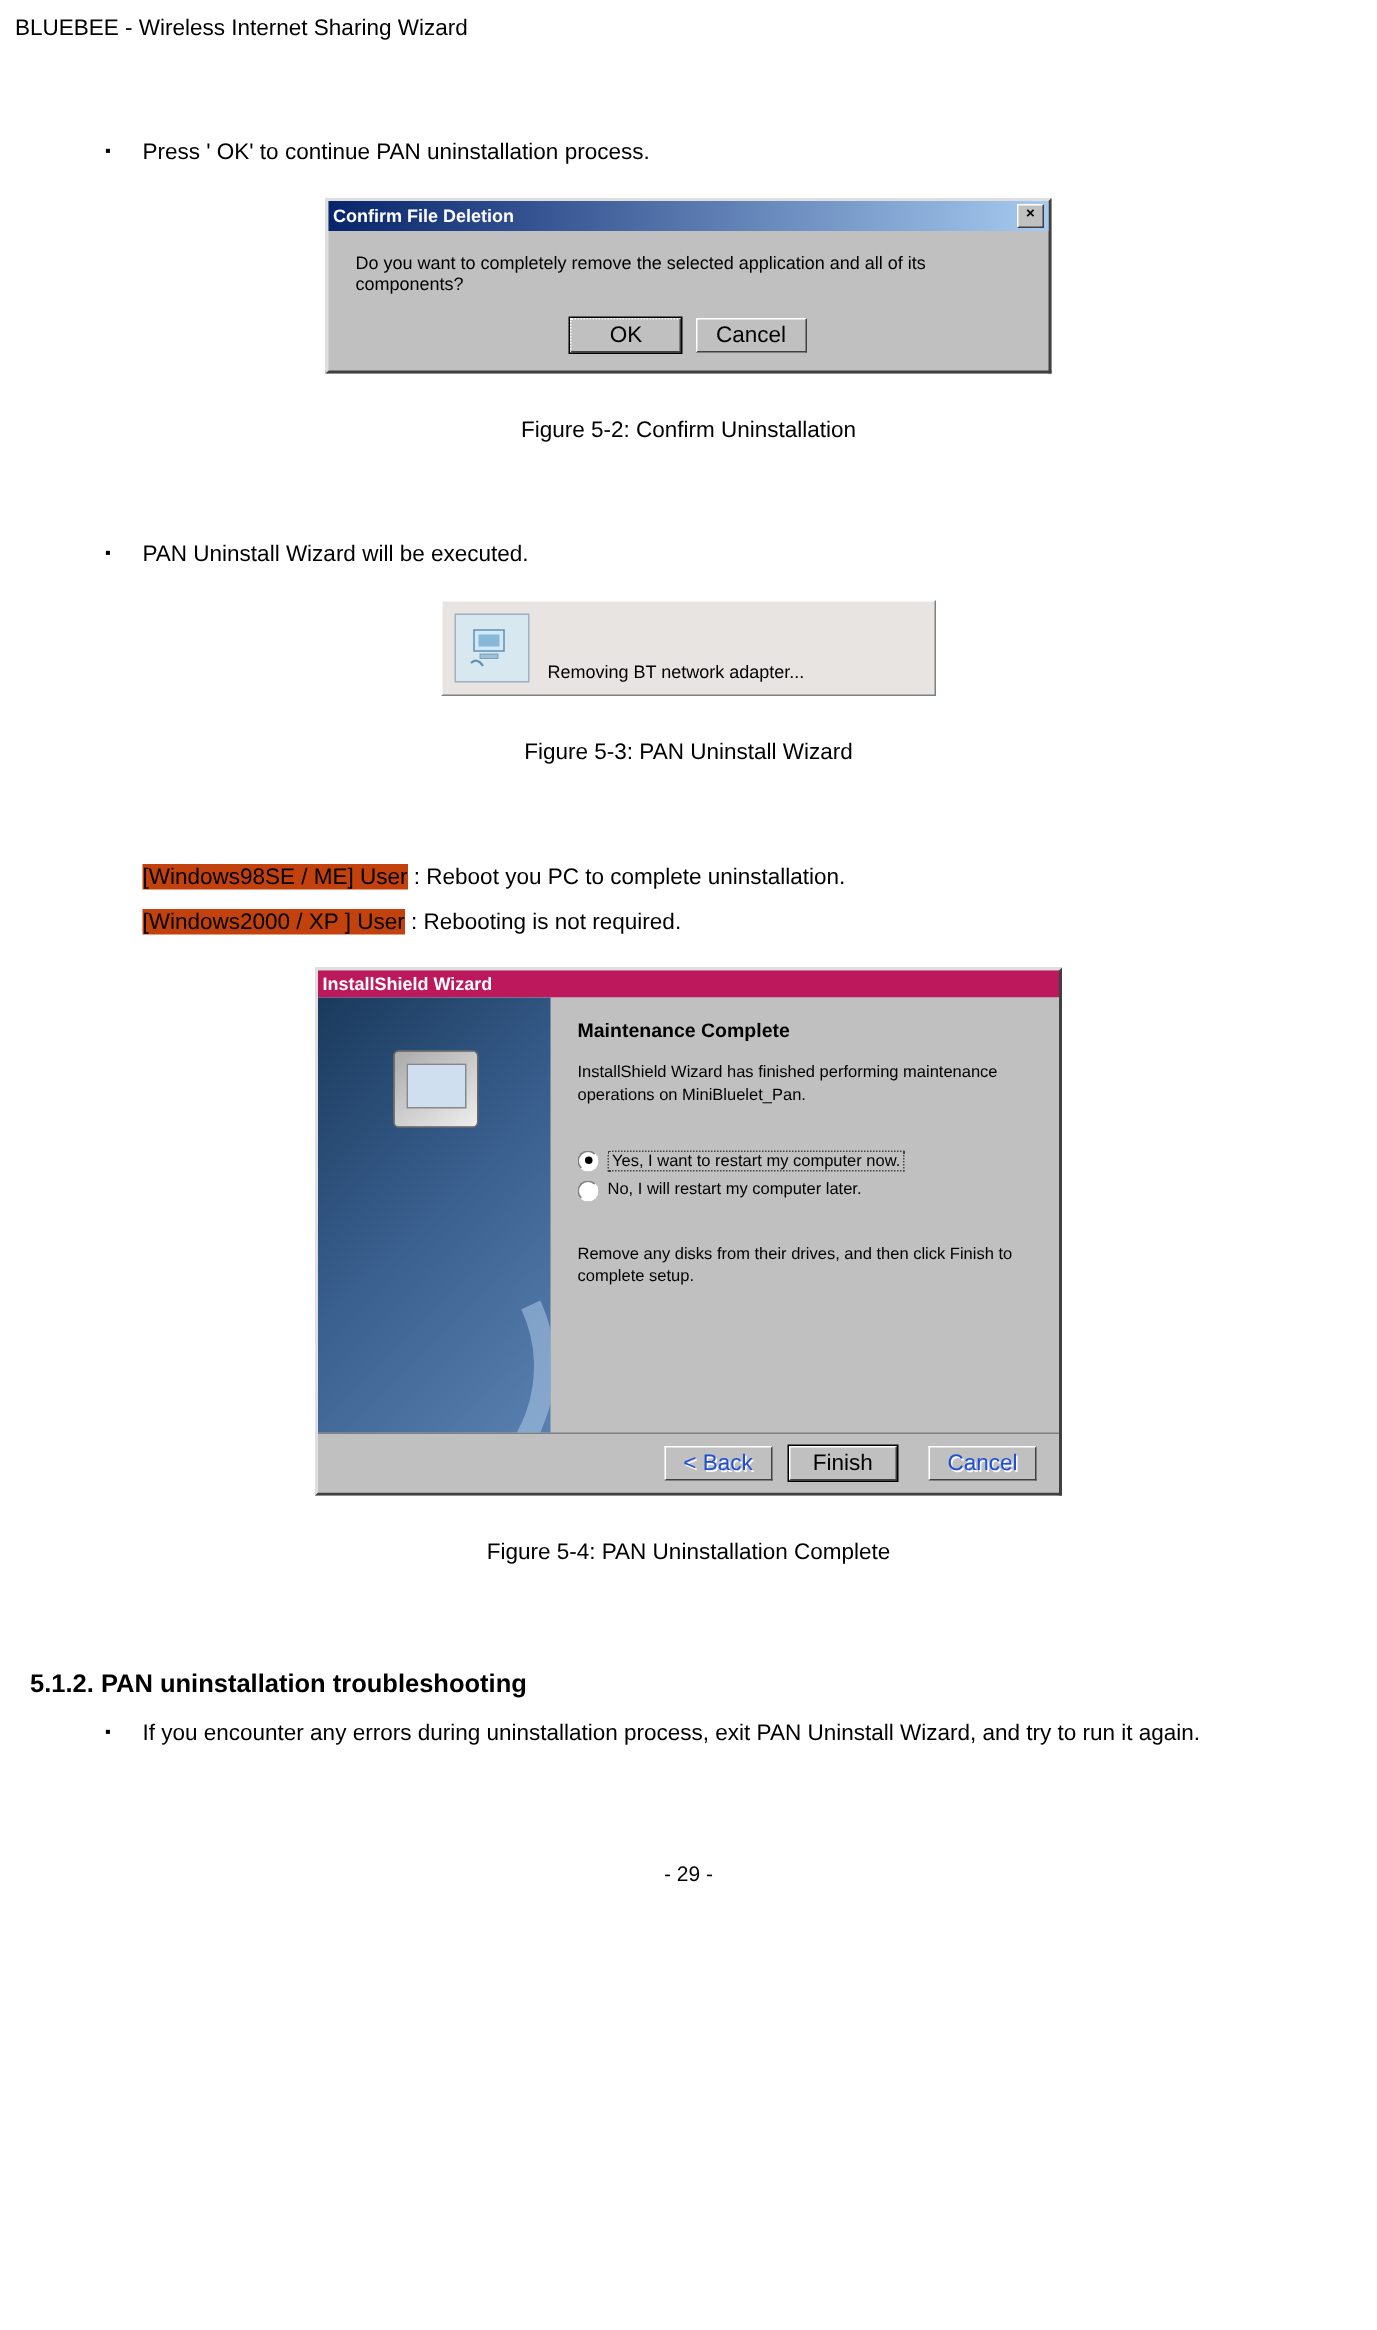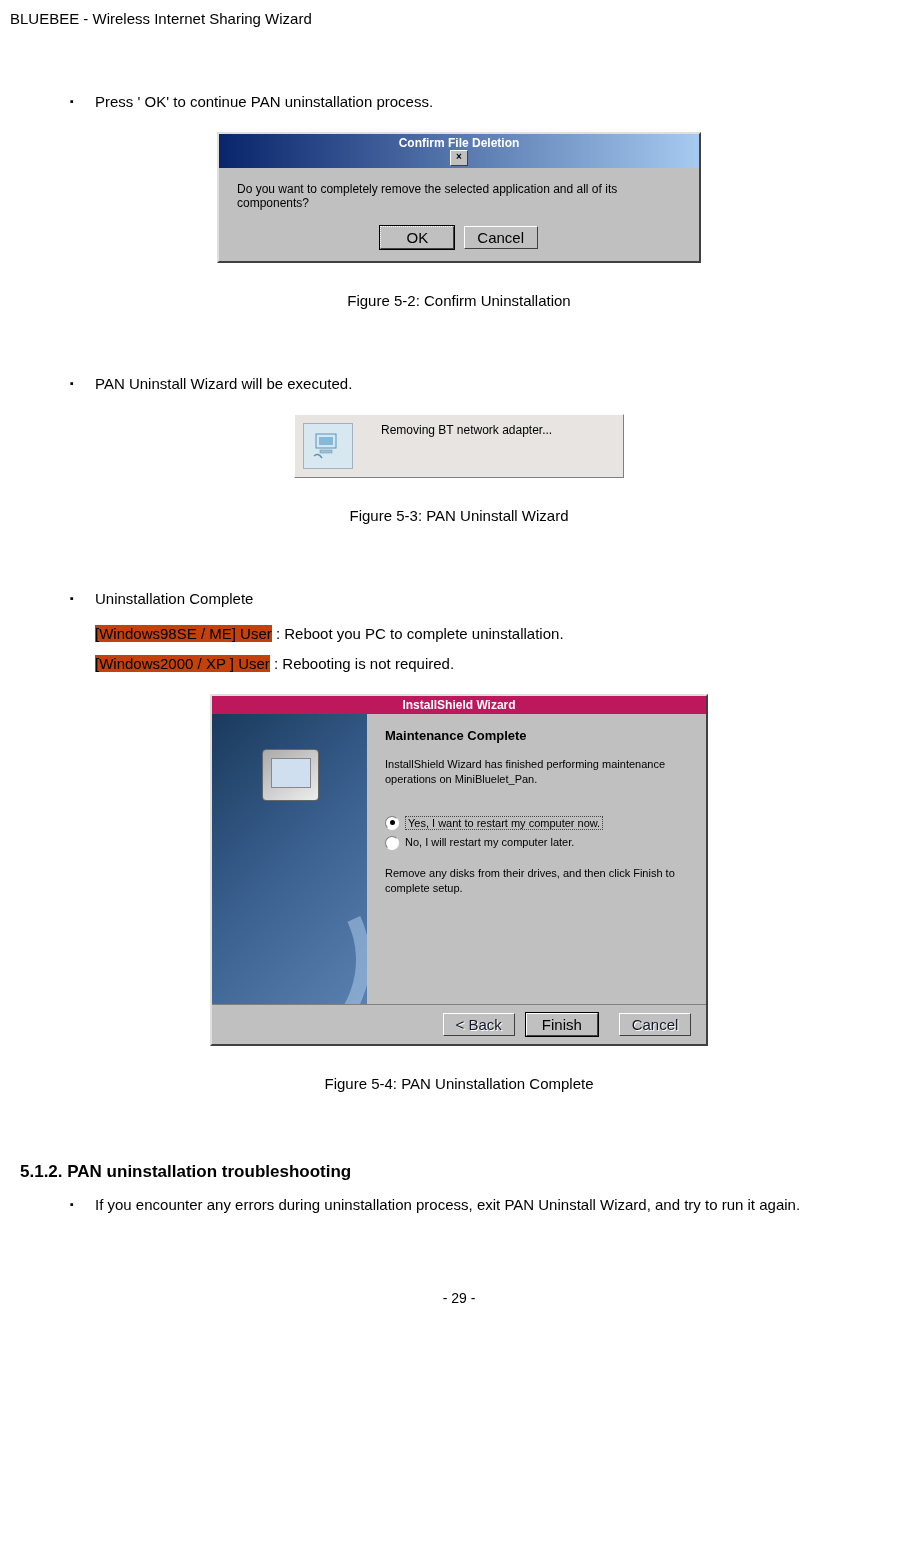--- a/index.html
+++ b/index.html
@@ -55,21 +55,20 @@
     }
     .titlebar {
       background: linear-gradient(to right, #08246b, #a6caf0);
       color: #fff;
       padding: 2px 3px;
       font-weight: bold;
       font-size: 12px;
       display: flex;
       justify-content: space-between;
       align-items: center;
-      flex-direction: column;
     }
     .close-btn {
       background: #c0c0c0;
       border: 1px solid;
       border-color: #fff #404040 #404040 #fff;
       width: 16px;
       height: 14px;
       font-size: 10px;
       font-family: Arial;
       font-weight: bold;
@@ -106,22 +105,22 @@
       display: inline-block;
       background: #e7e4e1;
       border: 1px solid;
       border-color: #fff #808080 #808080 #fff;
       padding: 8px 20px 8px 8px;
       font-family: "MS Sans Serif", Tahoma, sans-serif;
       text-align: left;
     }
     .progress-inner {
       display: flex;
-      align-items: flex-start;
-      gap: 28px;
+      align-items: flex-end;
+      gap: 12px;
     }
     .progress-icon {
       width: 48px;
       height: 44px;
       background: #d8e8f0;
       border: 1px solid #a0b0c0;
       display: flex;
       align-items: center;
       justify-content: center;
       font-size: 24px;
@@ -230,21 +229,21 @@
       border-top: 1px solid #808080;
       padding: 8px 12px;
       text-align: right;
       background: #c0c0c0;
     }
     .wizard-footer .win-button {
       min-width: 72px;
       margin-left: 4px;
     }
     .win-button.disabled {
-      color: #0f172a;
+      color: #1d4ed8;
       text-shadow: 1px 1px 0 #fff;
     }
     .highlight {
       background: #c2410c;
     }
     .section-heading {
       font-weight: bold;
       font-size: 17px;
       margin-top: 70px;
       margin-bottom: 8px;
@@ -304,25 +303,20 @@
             <rect x="8" y="18" width="12" height="3" fill="#a0c0d8" stroke="#6090b0" stroke-width="0.5"></rect>
             <path d="M2 24 Q 6 20 10 26" fill="none" stroke="#6090b0" stroke-width="1.5"></path>
           </svg>
         </div>
         <span class="progress-text">Removing BT network adapter...</span>
       </div>
     </div>
     <div class="figure-caption">Figure 5-3: PAN Uninstall Wizard</div>
   </div>
 
-  <ul class="bullet-list line-spacing">
-    <li>
-      <span>Uninstallation  Complete</span>
-    </li>
-  </ul>
   <div class="double-text" style="margin-left:30px;">
     <span class="highlight">[Windows98SE / ME] User</span><span> : Reboot you PC to complete uninstallation.</span>
   </div>
   <div class="double-text" style="margin-left:30px;">
     <span class="highlight">[Windows2000 / XP ] User</span><span> : Rebooting is not required.</span>
   </div>
 
   <div class="figure-wrap" style="margin-top:15px;">
     <div class="wizard-dialog">
       <div class="titlebar" style="background:#be185d;">
@@ -335,21 +329,21 @@
         </div>
         <div class="wizard-content">
           <div class="wizard-heading">Maintenance Complete</div>
           <div class="wizard-para">InstallShield Wizard has finished performing maintenance operations on MiniBluelet_Pan.</div>
           <div class="radio-row">
             <span class="radio-circle">
                 <span class="radio-dot"></span>
               </span>
             <span class="radio-label-selected">Yes, I want to restart my computer now.</span>
           </div>
-          <div class="radio-row" style="margin-bottom:16px;">
+          <div class="radio-row" style="margin-bottom:28px;">
             <span class="radio-circle"></span>
             <span>No, I will restart my computer later.</span>
           </div>
           <div class="wizard-para" style="margin-bottom:10px;">Remove any disks from their drives, and then click Finish to complete setup.</div>
         </div>
       </div>
       <div class="wizard-footer">
         <button class="win-button disabled">&lt; Back</button>
         <button class="win-button" style="outline:1px solid #000;">Finish</button>
         <button class="win-button disabled" style="margin-left:14px;">Cancel</button>

